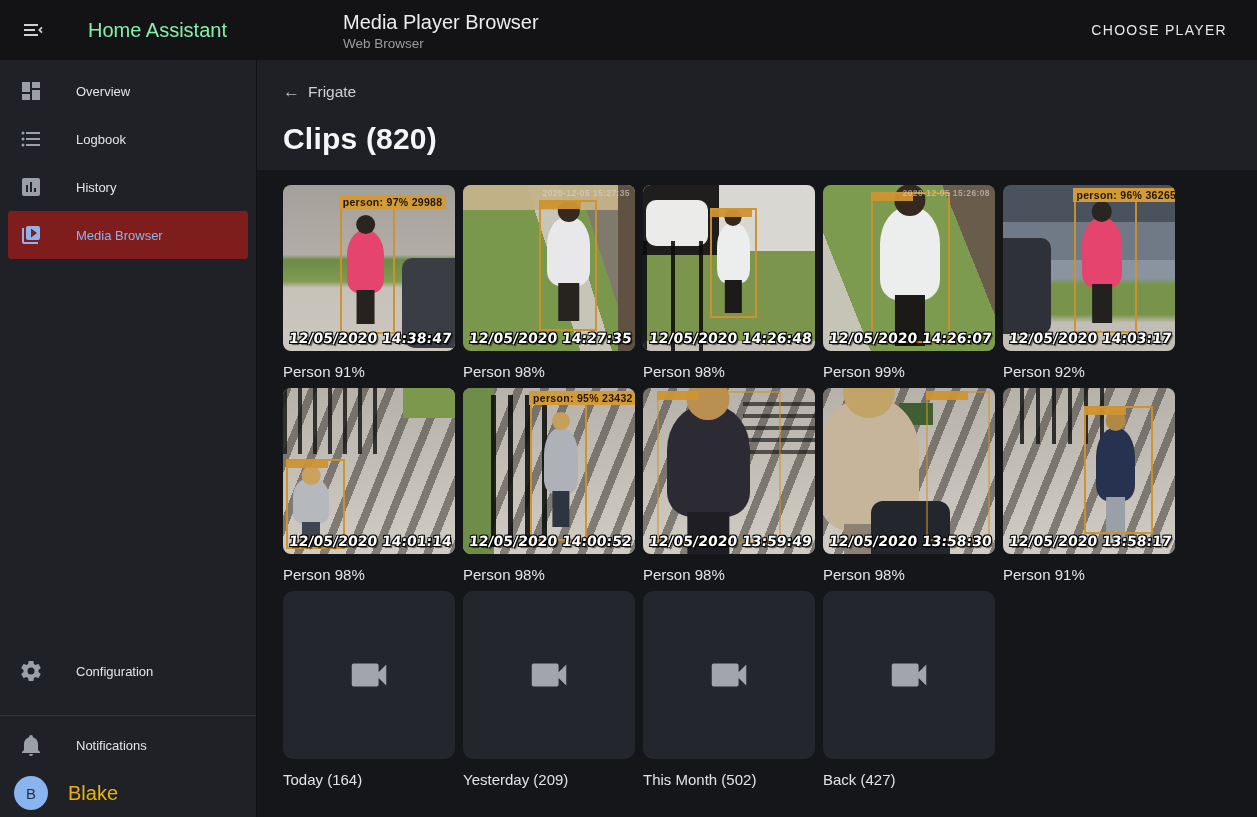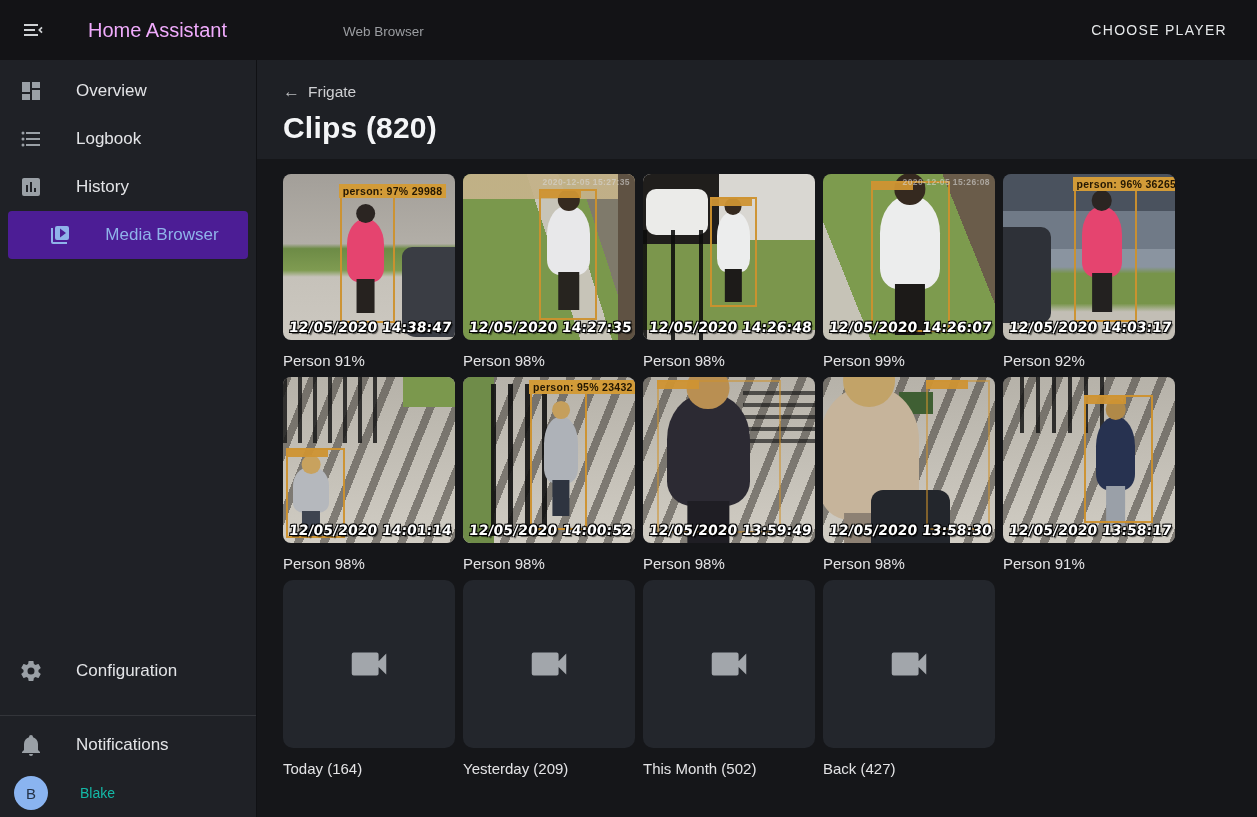--- a/index.html
+++ b/index.html
@@ -6,50 +6,50 @@
   html,body { width:1257px; height:817px; overflow:hidden; }
   body { font-family:"Liberation Sans", sans-serif; background:#151619; color:#e9eaed; }
 
   .app { display:flex; flex-direction:column; width:100%; height:100%; }
 
   
   .topbar { height:60px; background:#131316; display:flex; align-items:center; flex:0 0 auto; }
   .topbar-left { width:257px; flex:0 0 auto; display:flex; align-items:center; }
   .menu-btn { width:24px; height:24px; margin-left:21px; color:#cfd1d4; cursor:pointer; background:none; border:none; padding:0; }
   .menu-btn svg { width:24px; height:24px; fill:currentColor; }
-  .app-title { margin-left:43px; font-size:20px; font-weight:400; color:#f0abfc; white-space:nowrap; }
+  .app-title { margin-left:43px; font-size:20px; font-weight:400; color:#86efac; white-space:nowrap; }
   .topbar-main { flex:1; display:flex; align-items:center; }
   .media-titles { margin-left:86px; }
   .media-title { font-size:20px; font-weight:400; color:#ecedef; line-height:1.2; }
   .media-subtitle { font-size:13.5px; color:#9b9da1; margin-top:2px; }
   .choose-player { margin-left:auto; margin-right:22px; background:none; border:none; color:#e6e8ea; font-family:"Liberation Sans",sans-serif; font-size:14px; font-weight:500; letter-spacing:1.3px; cursor:pointer; padding:8px 8px; }
 
   
   .body-row { flex:1; display:flex; min-height:0; }
 
   
   .sidebar { width:257px; flex:0 0 auto; background:#1f2126; border-right:1px solid #101114; display:flex; flex-direction:column; padding-top:7px; }
   .nav-item { height:48px; margin:0 8px; border-radius:4px; display:flex; align-items:center; padding-left:11px; cursor:pointer; color:#e3e4e7; }
   .nav-item .nav-icon { width:24px; height:24px; color:#9aa0a6; flex:0 0 auto; }
   .nav-item .nav-icon svg { width:24px; height:24px; fill:currentColor; }
-  .nav-label { margin-left:33px; font-size:17px; font-weight:500; }
-  .nav-item.active { background:#4c1d95;justify-content:center; }
+  .nav-label { margin-left:33px; font-size:13px; font-weight:500; }
+  .nav-item.active { background:#7f1d1d; }
   .nav-item.active, .nav-item.active .nav-icon { color:#8fb3ea; }
   .sidebar-spacer { flex:1; }
   .sidebar-divider { height:1px; background:#33353a; margin:20px 0 5px 0; }
   .profile-row { height:48px; margin:0 8px; display:flex; align-items:center; padding-left:6px; cursor:pointer; }
   .avatar { width:34px; height:34px; border-radius:50%; background:#8ab4f0; color:#243247; font-size:15px; font-weight:500; display:flex; align-items:center; justify-content:center; flex:0 0 auto; }
-  .profile-name { margin-left:32px; font-size:14px; font-weight:500; color:#14b8a6; }
+  .profile-name { margin-left:20px; font-size:20px; font-weight:500; color:#eab308; }
 
   
   .content { flex:1; display:flex; flex-direction:column; min-width:0; background:#151619; }
   .content-header { background:#1e2025; padding:22px 0 14px 26px; flex:0 0 auto; }
   .breadcrumb { display:inline-flex; align-items:center; gap:8px; color:#cfd0d3; font-size:15.5px; cursor:pointer; }
   .breadcrumb .arrow { font-size:17px; color:#b9babd; }
-  .page-title { margin-top:9px; font-size:30px; font-weight:700; color:#f4f5f7; letter-spacing:.2px; }
+  .page-title { margin-top:20px; font-size:30px; font-weight:700; color:#f4f5f7; letter-spacing:.2px; }
 
   .grid-wrap { flex:1; overflow:hidden; padding:15px 0 0 26px; }
   .grid { display:grid; grid-template-columns:repeat(5, 172px); column-gap:19px; row-gap:25px;gap:8px; }
   .cell { width:172px; cursor:pointer; }
   .caption { margin-top:12px; font-size:15px; color:#e3e3e5; white-space:nowrap; }
 
   
   .thumb { position:relative; width:172px; height:166px; border-radius:8px; overflow:hidden; background:#2a2c31; }
   .bg { position:absolute; inset:0; }
   .prop,.prop2,.fence { position:absolute; }
@@ -137,20 +137,21 @@
       <button class="menu-btn" title="">
         <svg viewBox="0 0 24 24">
             <path d="M3 6h14v2H3zM3 11h11v2H3zM3 16h14v2H3z"></path>
             <path d="M20.4 8.7L17.1 12l3.3 3.3 1.2-1.2-2.1-2.1 2.1-2.1z"></path>
           </svg>
       </button>
       <div class="app-title">Home Assistant</div>
     </div>
     <div class="topbar-main">
       <div class="media-titles">
+        <div class="media-title">Media Player Browser</div>
         <div class="media-subtitle">Web Browser</div>
       </div>
       <button class="choose-player">CHOOSE PLAYER</button>
     </div>
   </header>
 
   <div class="body-row">
 
     <aside class="sidebar">
       <div class="nav-item">

